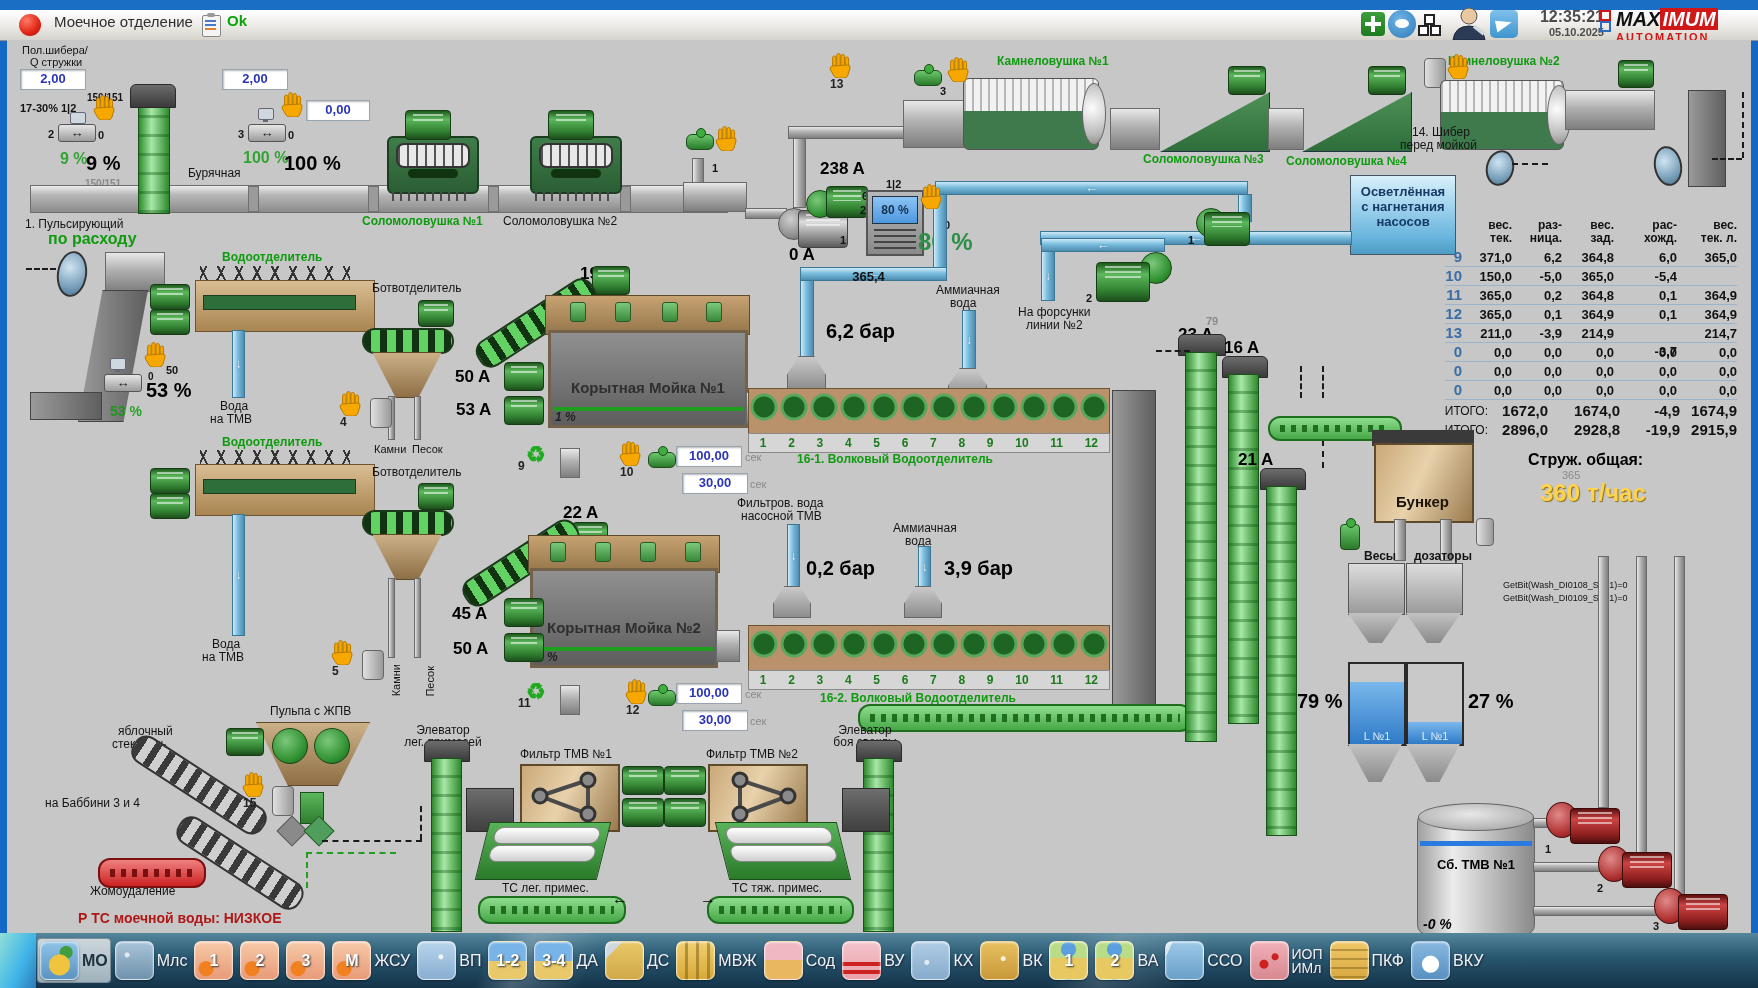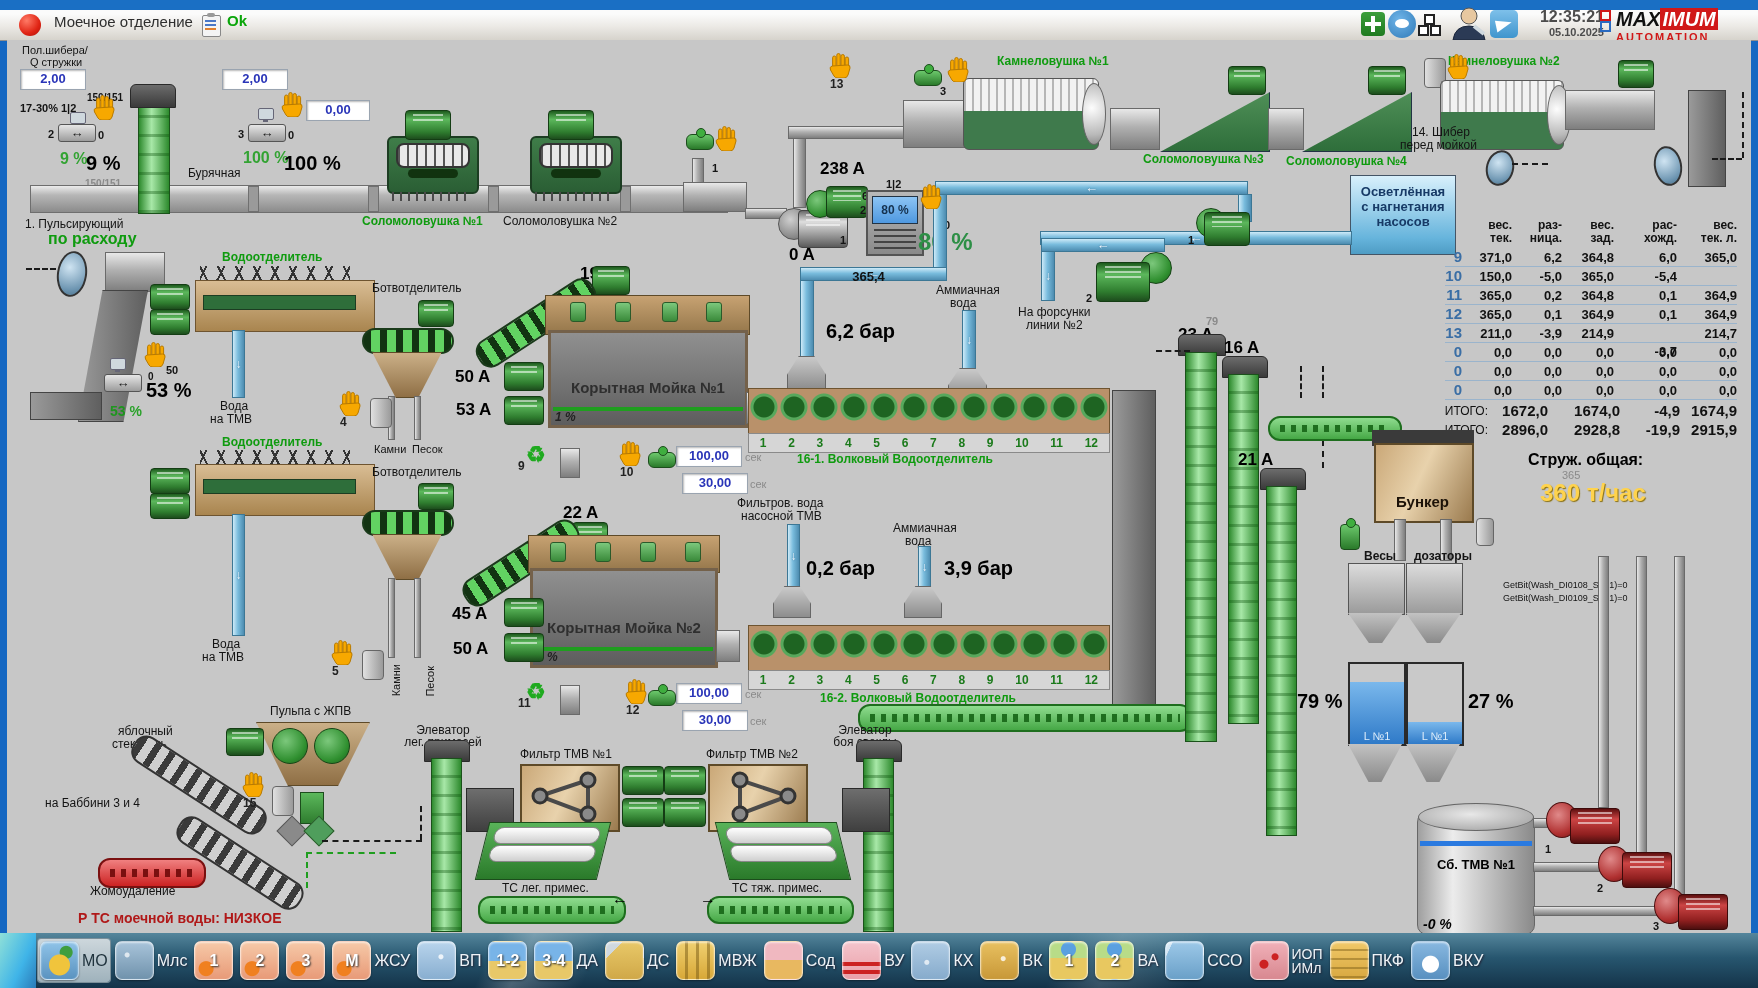--- a/index.html
+++ b/index.html
@@ -168,21 +168,21 @@
   #tbleft{position:absolute;left:0;top:0;width:36px;height:55px;
     background:linear-gradient(115deg,#8fe0d8,#3fb4e8 60%,#2a7ab8)}
   #tbitems{position:absolute;left:38px;top:4px;height:47px;display:flex;align-items:center;gap:3px}
   .tb-item{display:flex;align-items:center;gap:3px;padding:2px 2px;border-radius:3px}
   .tb-item.active{background:linear-gradient(180deg,#cdd7dc,#9fb2bc);box-shadow:0 0 0 1px #7b8f9a}
   .tb-ico{position:relative;width:37px;height:37px;border-radius:7px;border:1px solid rgba(255,255,255,.55);
       box-shadow:inset 0 1px 2px rgba(255,255,255,.6),0 1px 2px rgba(0,0,0,.4)}
   .tb-ov{position:absolute;left:0;right:0;top:50%;transform:translateY(-50%);text-align:center;
       color:#fff;font-size:16px;font-weight:bold;text-shadow:1px 1px 2px #333}
   .tb-lbl{color:#eef3f7;font-size:16px;text-shadow:1px 1px 2px #223;white-space:pre-line;line-height:1}
-  .tb-item.active .tb-lbl{color:#20333d;text-shadow:none;font-weight:normal}
+  .tb-item.active .tb-lbl{color:#20333d;text-shadow:none;font-weight:bold}
   .i-mo{background:radial-gradient(circle at 50% 62%,#f0c43c 0 10px,transparent 11px),radial-gradient(circle at 68% 28%,#3f9e3f 0 6px,transparent 7px),linear-gradient(180deg,#8fc3e8,#5a93c0)}
   .i-mls{background:radial-gradient(circle at 30% 35%,rgba(255,255,255,.7) 0 2px,transparent 3px),linear-gradient(180deg,#a8c4da,#7092ac)}
   .i-fire{background:radial-gradient(circle at 30% 72%,#f08020 0 7px,transparent 8px),linear-gradient(180deg,#f6c9a8,#e89a78)}
   .i-vp{background:radial-gradient(circle at 62% 40%,rgba(255,255,255,.8) 0 2px,transparent 3px),linear-gradient(180deg,#b8d4ec,#88aed0)}
   .i-duo{background:linear-gradient(180deg,#78b4e8 0 52%,#e8c868 52%)}
   .i-ds{background:linear-gradient(135deg,#cfd8de 0 22%,transparent 23%),linear-gradient(180deg,#e8c868,#d0a848)}
   .i-mvzh{background:repeating-linear-gradient(90deg,transparent 0 8px,rgba(120,90,20,.5) 8px 11px),linear-gradient(180deg,#f0d070,#d8a838)}
   .i-sod{background:linear-gradient(180deg,#f0b8c0 0 50%,#e8b860 50%)}
   .i-vu{background:repeating-linear-gradient(180deg,transparent 0 20px,#cc2222 20px 24px,transparent 24px 28px,#cc2222 28px 32px),linear-gradient(180deg,#f4c4cc,#eaa0a8)}
   .i-kh{background:radial-gradient(circle at 40% 55%,rgba(255,255,255,.7) 0 2px,transparent 3px),linear-gradient(180deg,#b0cce4,#86abcc)}

